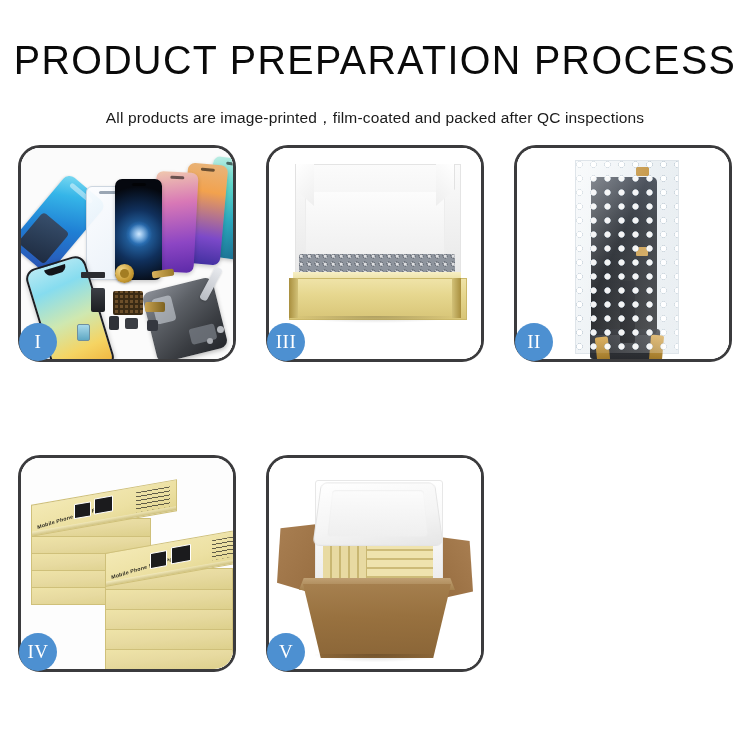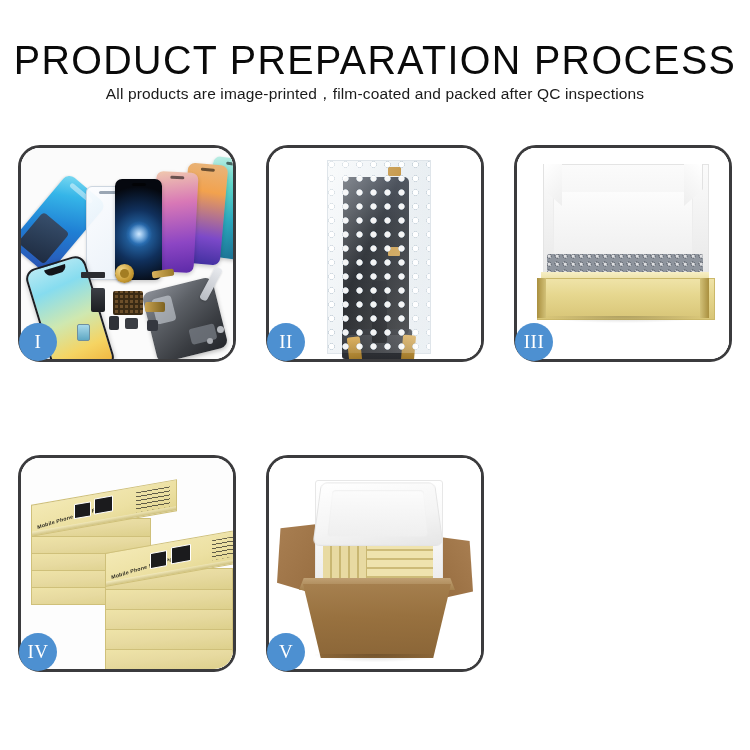--- a/index.html
+++ b/index.html
@@ -32,21 +32,21 @@
     margin: 0;
     white-space: nowrap;
     transform: scaleX(0.985);
   }
   .page-subtitle {
     font-family: "Liberation Sans", sans-serif;
     font-size: 15.5px;
     font-weight: 400;
     letter-spacing: 0.15px;
     color: #1a1a1a;
-    margin: 4px 0 0 0;
+    margin: 28px 0 0 0;
     white-space: nowrap;
   }
 
   
   .grid {
     position: absolute;
     left: 18px;
     top: 145px;
     width: 714px;
     display: grid;
@@ -513,55 +513,55 @@
         <div class="p1-part p1-tool"></div>
         <div class="p1-part p1-screw1"></div>
         <div class="p1-part p1-screw2"></div>
       </div>
     </div>
     <div class="badge">I</div>
   </div>
 
   <div class="panel">
     <div class="panel-clip">
+      <div class="p3-bg"></div>
+      <div class="panel-stage">
+        <div class="p3-lid"></div>
+        <div class="p3-lid-inner"></div>
+        <div class="p3-lid-flapL"></div>
+        <div class="p3-lid-flapR"></div>
+        <div class="p3-foam"></div>
+        <div class="p3-boxtop"></div>
+        <div class="p3-boxface"></div>
+        <div class="p3-edgeL"></div>
+        <div class="p3-edgeR"></div>
+        <div class="p3-shadow"></div>
+      </div>
+    </div>
+    <div class="badge">III</div>
+  </div>
+
+  <div class="panel">
+    <div class="panel-clip">
       <div class="p2-bg"></div>
       <div class="panel-stage">
         <div class="p2-bag">
           <div class="p2-screen"></div>
           <div class="p2-base"></div>
           <div class="p2-flexstrip"></div>
           <div class="p2-tab"></div>
           <div class="p2-tab2"></div>
           <div class="p2-conn-l"></div>
           <div class="p2-conn-r"></div>
           <div class="p2-bubbles"></div>
           <div class="p2-sheen"></div>
         </div>
       </div>
     </div>
     <div class="badge">II</div>
-  </div>
-
-  <div class="panel">
-    <div class="panel-clip">
-      <div class="p3-bg"></div>
-      <div class="panel-stage">
-        <div class="p3-lid"></div>
-        <div class="p3-lid-inner"></div>
-        <div class="p3-lid-flapL"></div>
-        <div class="p3-lid-flapR"></div>
-        <div class="p3-foam"></div>
-        <div class="p3-boxtop"></div>
-        <div class="p3-boxface"></div>
-        <div class="p3-edgeL"></div>
-        <div class="p3-edgeR"></div>
-        <div class="p3-shadow"></div>
-      </div>
-    </div>
-    <div class="badge">III</div>
   </div>
 
   <div class="panel">
     <div class="panel-clip">
       <div class="p4-bg"></div>
       <div class="panel-stage">
         <div class="p4-stack">
           <div class="p4-box p4-rl p4-rl5"></div>
           <div class="p4-box p4-rl p4-rl4"></div>
           <div class="p4-box p4-rl p4-rl3"></div>

